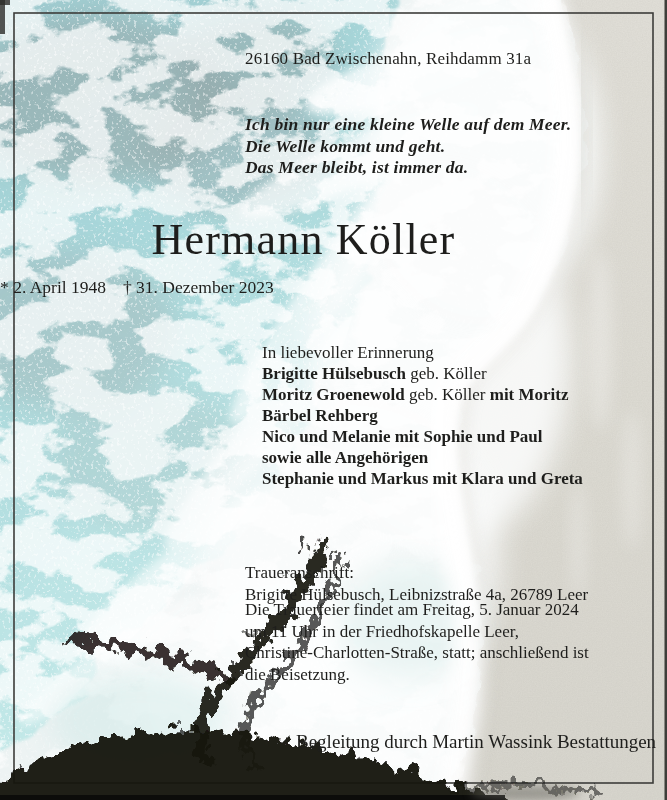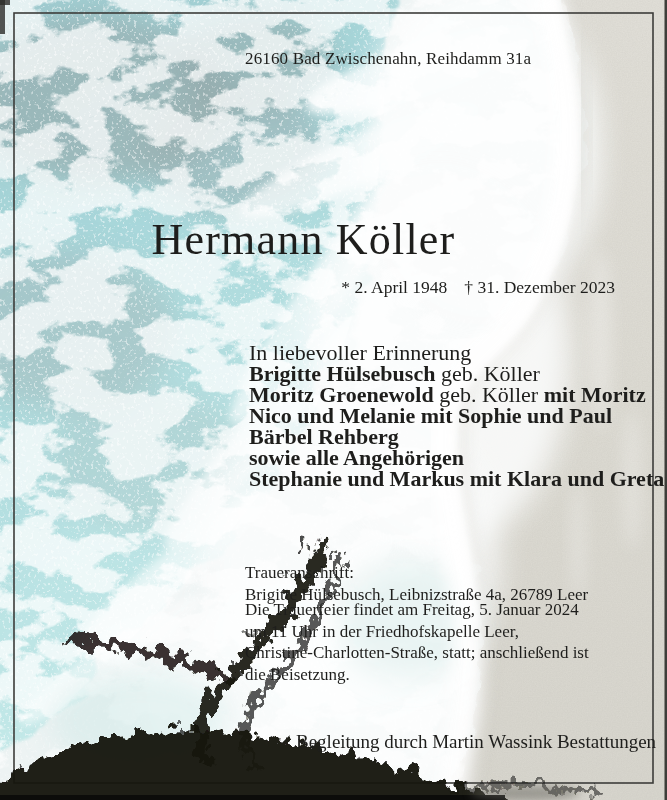--- a/index.html
+++ b/index.html
@@ -4,23 +4,23 @@
 <style>
   html,body{margin:0;padding:0;}
   body{width:667px;height:800px;overflow:hidden;position:relative;background:#dcdad3;
        font-family:"Liberation Serif","DejaVu Serif",serif;color:#1e1e1c;}
   .stage{position:absolute;inset:0;width:667px;height:800px;}
   svg.bg{position:absolute;left:0;top:0;}
   .txt{position:absolute;white-space:nowrap;color:#1e1e1c;}
   .addr{left:245px;top:49px;font-size:17px;letter-spacing:.15px;}
   .verse{left:245px;top:114px;font-size:17.5px;font-style:italic;font-weight:600;line-height:21.5px;letter-spacing:.2px;}
   .name{left:0;top:214px;width:607px;text-align:center;font-size:44px;letter-spacing:1.2px;}
-  .dates{left:0;top:277px;width:615px;text-align:right;font-size:17.5px;}
+  .dates{left:0;top:277px;width:615px;text-align:left;font-size:17.5px;}
   .dates .gap{margin-left:17px;}
-  .mourners{left:249px;top:342px;font-size:22px;line-height:21px;}
+  .mourners{left:262px;top:342px;font-size:17px;line-height:21px;}
   .b{font-weight:bold;}
   .contact{left:245px;top:562px;font-size:17px;line-height:22px;}
   .ceremony{left:245px;top:599px;font-size:17px;line-height:21.5px;}
   .footer{left:296px;top:731px;font-size:19px;}
 </style>
 </head>
 <body>
 
 <div class="stage">
 
@@ -164,33 +164,38 @@
     <rect x="0" y="795" width="505" height="5" fill="#0c0c0a"></rect>
     <ellipse cx="525" cy="793" rx="55" ry="8" fill="#63625c" opacity="0.5" filter="url(#fBlur4)"></ellipse>
 
     <rect x="664.5" y="0" width="2.5" height="800" fill="#2c2c29" opacity="0.9"></rect>
     <rect x="0" y="0" width="10" height="5" fill="#2c2c29" opacity="0.8"></rect>
     <rect x="0" y="0" width="5" height="34" fill="#2c2c29" opacity="0.8"></rect>
   </svg>
 
   <div class="txt addr">26160 Bad Zwischenahn, Reihdamm 31a</div>
 
+  <div class="txt verse">
+    <div>Ich bin nur eine kleine Welle auf dem Meer.</div>
+    <div>Die Welle kommt und geht.</div>
+    <div>Das Meer bleibt, ist immer da.</div>
+  </div>
 
   <div class="txt name">Hermann Köller</div>
 
   <div class="txt dates">
     <span>* 2. April 1948</span><span class="gap">† 31. Dezember 2023</span>
   </div>
 
   <div class="txt mourners">
     <div>In liebevoller Erinnerung</div>
     <div><span class="b">Brigitte Hülsebusch</span><span> geb. Köller</span></div>
     <div><span class="b">Moritz Groenewold</span><span> geb. Köller </span><span class="b">mit Moritz</span></div>
+    <div class="b">Bärbel Rehberg</div>
     <div class="b">Nico und Melanie mit Sophie und Paul</div>
-    <div class="b">Bärbel Rehberg</div>
     <div class="b">sowie alle Angehörigen</div>
     <div class="b">Stephanie und Markus mit Klara und Greta</div>
   </div>
 
   <div class="txt contact">
     <div>Traueranschrift:</div>
     <div>Brigitte Hülsebusch, Leibnizstraße 4a, 26789 Leer</div>
   </div>
 
   <div class="txt ceremony">

